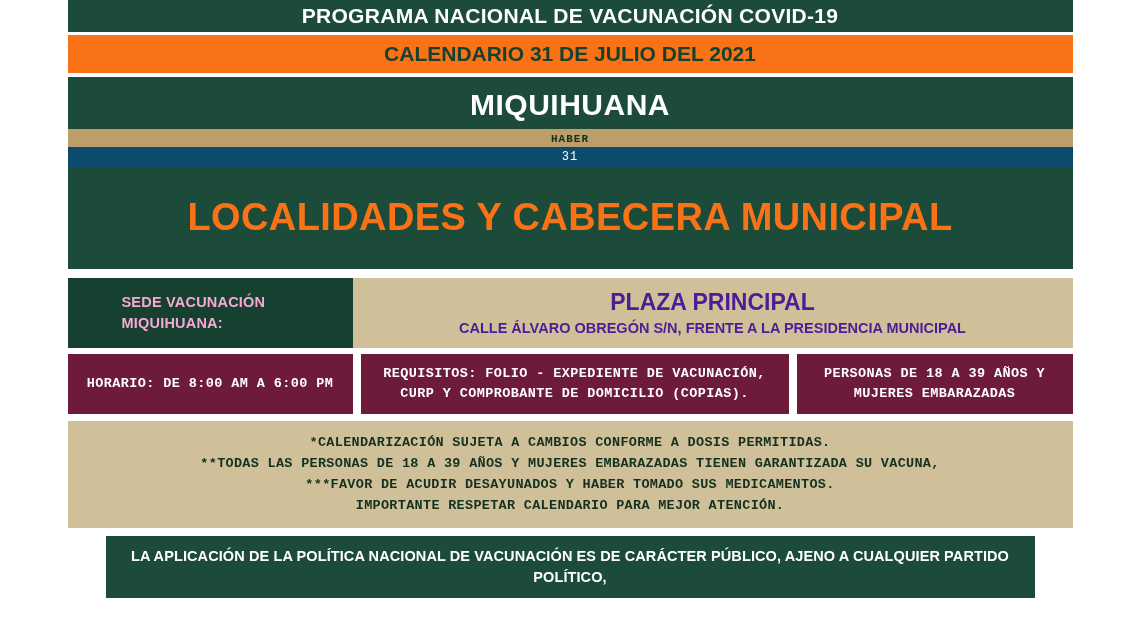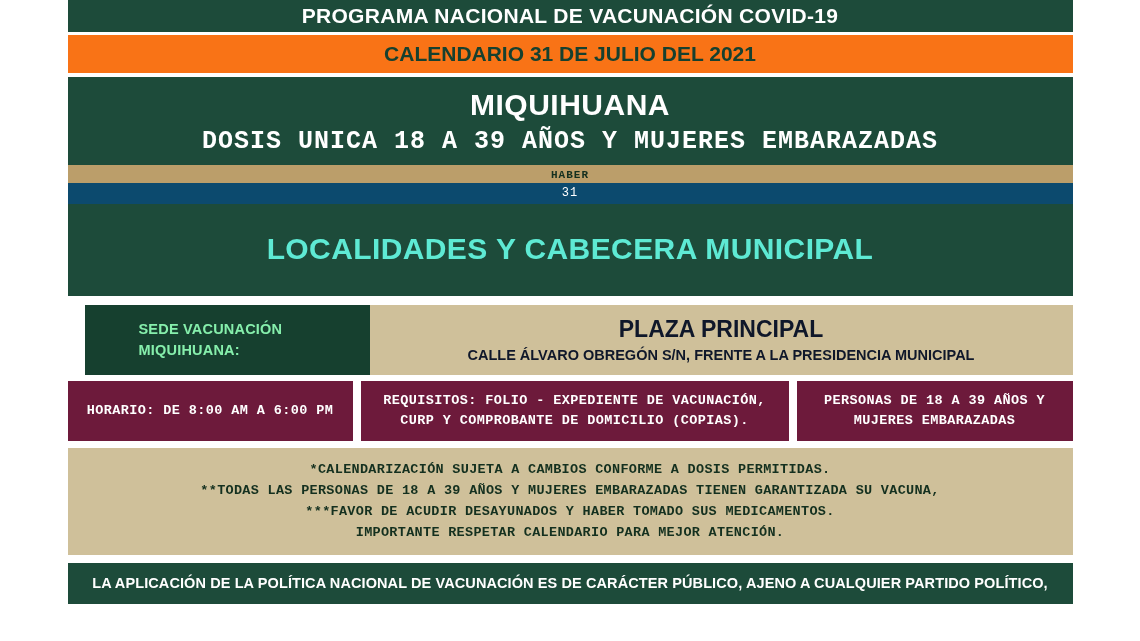--- a/index.html
+++ b/index.html
@@ -84,49 +84,48 @@
     background: #0c4a6e;
     color: #ffffff;
     font-family: "Liberation Mono", monospace;
     font-size: 12px;
     padding: 3px 0 4px 0;
     letter-spacing: 1px;
   }
 
   .localidades {
     background: #1d4b3a;
-    color: #5eead4;
-    font-size: 30px;
+    color: #f97316;
+    font-size: 38px;
     font-weight: bold;
     letter-spacing: 0.4px;
     padding: 28px 0 30px 0;
   }
 
   
   .sede-row {
     display: flex;
     width: 1005px;
     margin: 9px auto 0 auto;
   }
   .sede-left {
     background: #16402f;
-    color: #86efac;
+    color: #f9a8d4;
     width: 285px;
     box-sizing: border-box;
     padding: 14px 0 14px 54px;
     text-align: left;
     font-size: 14.5px;
     font-weight: bold;
     line-height: 21px;
     letter-spacing: 0.2px;
-    margin-left: 17px;
   }
   .sede-right {
     background: #cfc09a;
-    color: #0f172a;
+    color: #4c1d95;
     flex: 1;
     box-sizing: border-box;
     padding: 10px 10px 10px 10px;
     text-align: center;
   }
   .plaza-title {
     font-size: 23px;
     font-weight: bold;
     line-height: 28px;
   }
@@ -176,21 +175,21 @@
     font-weight: bold;
     line-height: 21px;
     letter-spacing: 0.3px;
     text-align: center;
   }
 
   
   .footer {
     background: #1d4b3a;
     color: #ffffff;
-    width: 1005px;
+    width: 929px;
     margin: 8px auto 0 auto;
     box-sizing: border-box;
     padding: 10px 14px 10px 14px;
     font-size: 14.5px;
     font-weight: bold;
     text-align: center;
     line-height: 21px;
     letter-spacing: 0.1px;
   }
 </style>
@@ -204,21 +203,20 @@
   </div>
 
   <div class="band hdr-tan">
     <span>CALENDARIO 31 DE JULIO DEL 2021</span>
   </div>
 
   <div class="spacer-3"></div>
 
   <div class="band main-green">
     <div class="muni-title">MIQUIHUANA</div>
-    <div class="dose-line">DOSIS UNICA 18 A 39 AÑOS Y MUJERES EMBARAZADAS</div>
   </div>
 
   <div class="band day-strip">
     <span>HABER</span>
   </div>
 
   <div class="band day-num">
     <span>31</span>
   </div>
 

